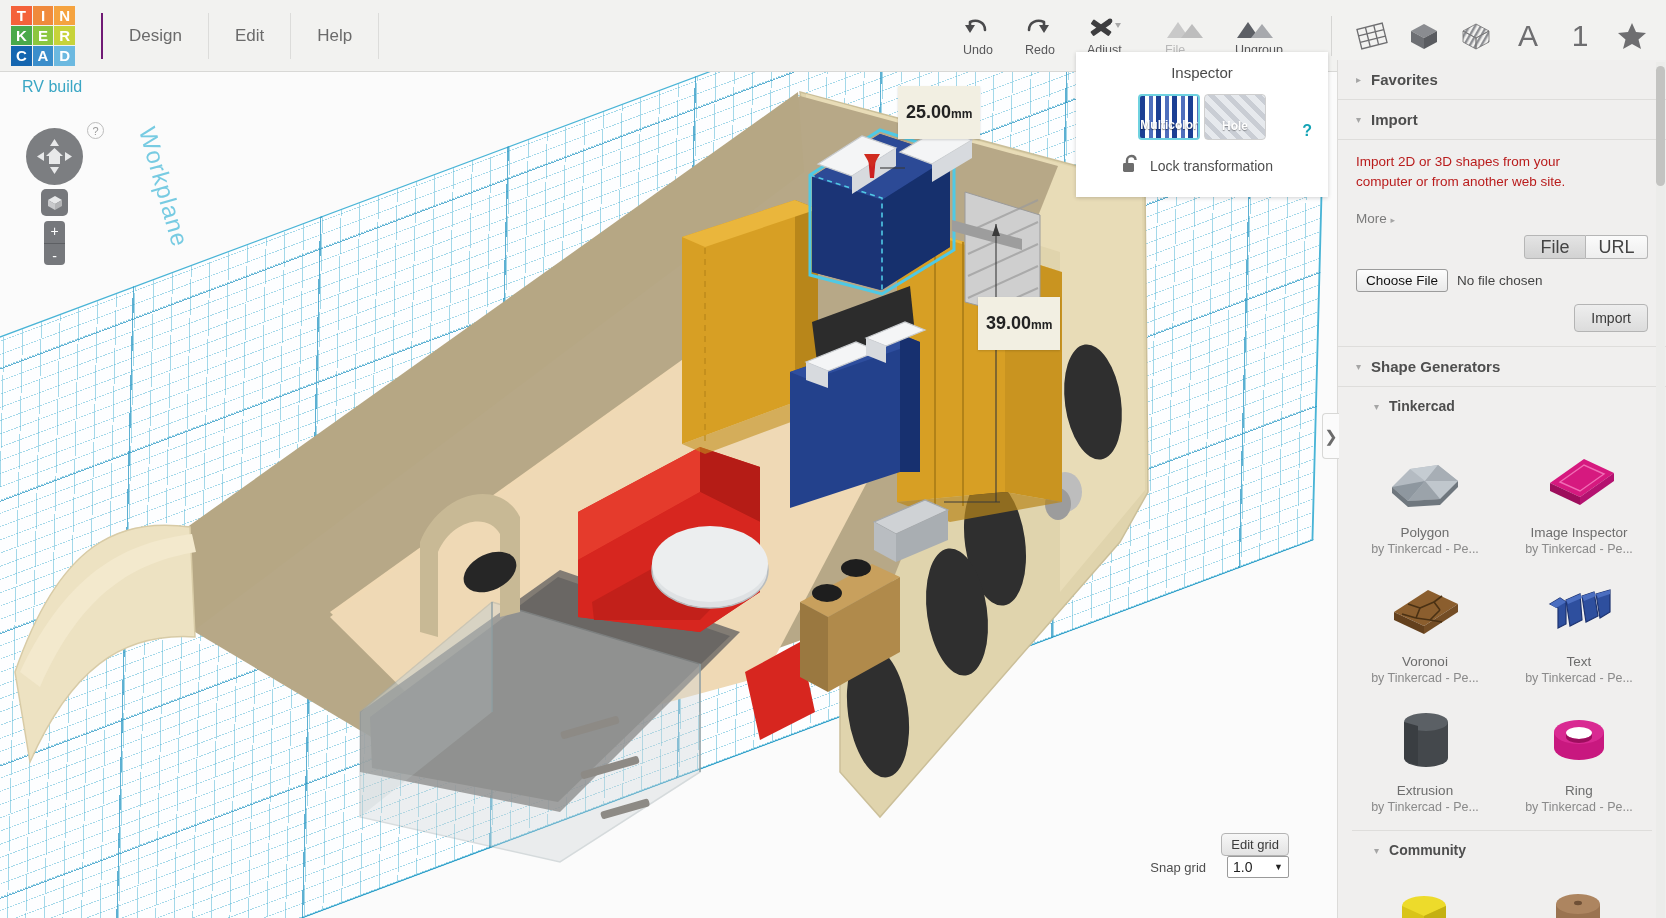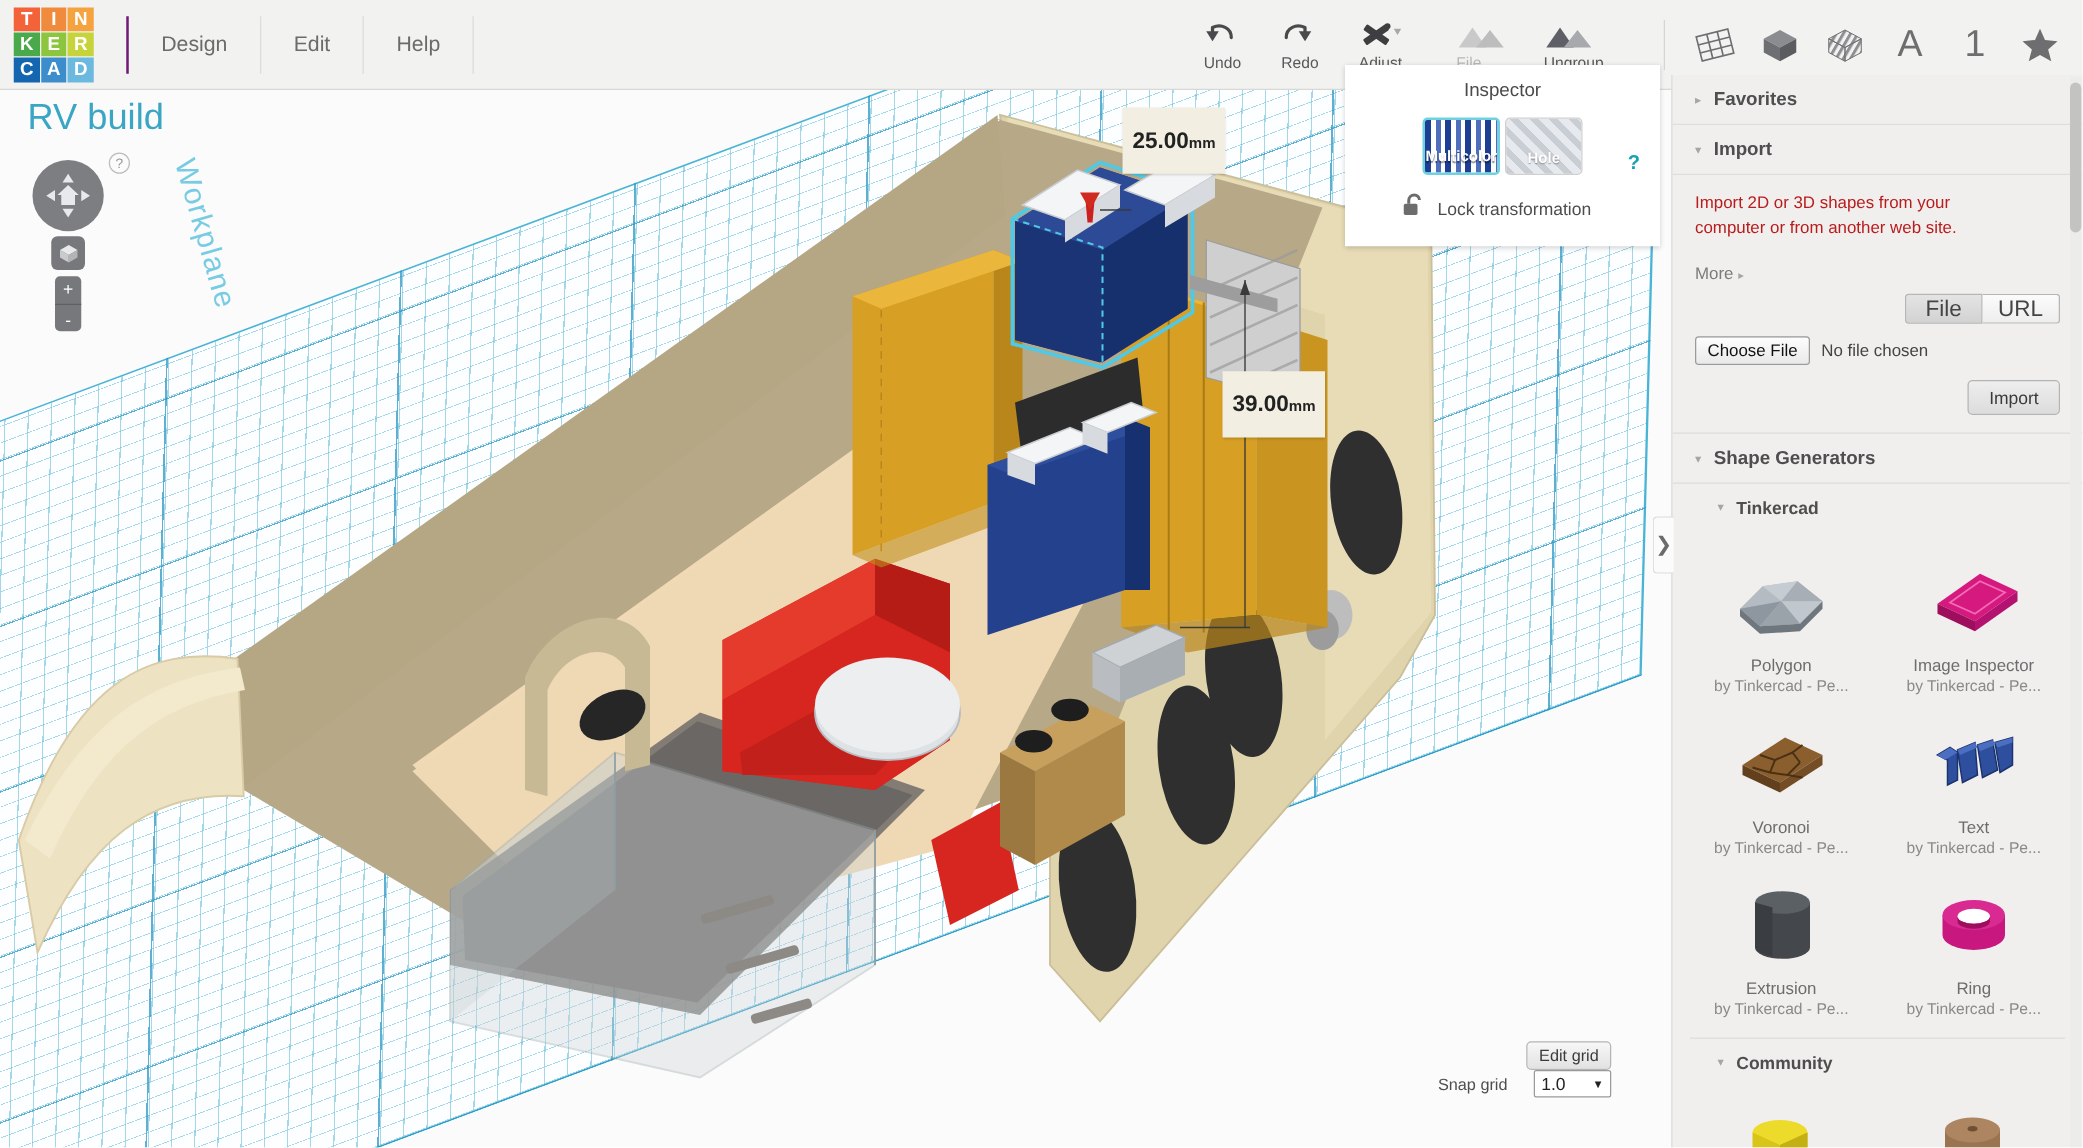--- a/index.html
+++ b/index.html
@@ -111,21 +111,21 @@
   
   .dim {
     position: absolute; background: #f2efe2; padding: 16px 8px;
     font-size: 18px; font-weight: bold; color: #222; white-space: nowrap;
     box-shadow: 0 1px 2px rgba(0,0,0,.15);
   }
   .dim .unit { font-size: 12px; font-weight: bold; }
 
   
   #proj-title {
-    position: absolute; left: 22px; top: 6px; font-size: 29px; color: #3aa6c4;
+    position: absolute; left: 22px; top: 6px; font-size: 16px; color: #3aa6c4;
   }
   #nav-help {
     position: absolute; left: 87px; top: 50px; width: 17px; height: 17px;
     border-radius: 50%; border: 1px solid #bdbdbd; color: #9a9a9a;
     font-size: 11px; display: flex; align-items: center; justify-content: center;
   }
   #nav-wheel {
     position: absolute; left: 26px; top: 56px; width: 57px; height: 57px;
     border-radius: 50%; background: #77797d; opacity: .96;
   }

